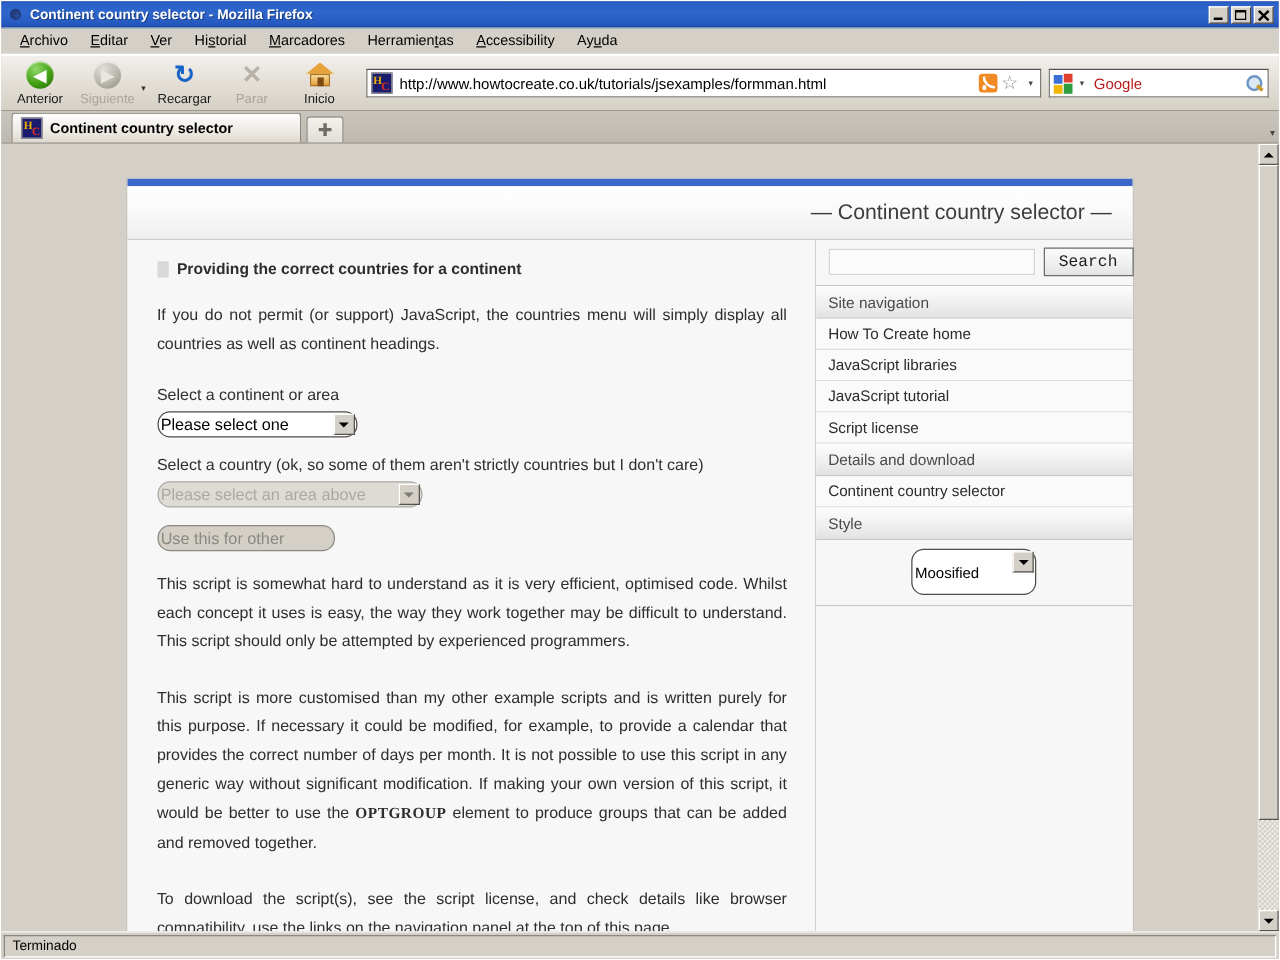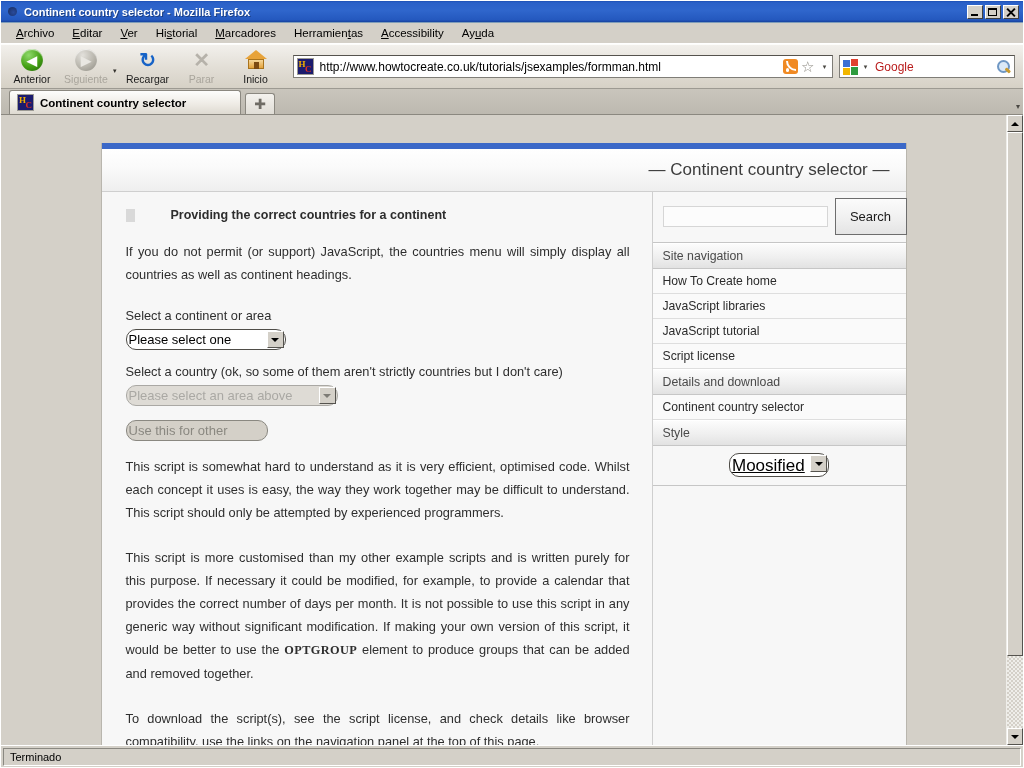--- a/index.html
+++ b/index.html
@@ -333,21 +333,20 @@
   .content {
     flex: 1 1 auto;
     padding: 14px 22px 10px 24px;
     background: #f7f7f7;
     border-right: 1px solid #cfcfcf;
   }
   .sec-head {
     display: flex; align-items: center;
     font-size: 12.5px; font-weight: bold; color: #2d2d2d;
     margin: 2px 0 18px 0;
-    gap: 29px;
   }
   .sec-head .sq {
     width: 9px; height: 13px;
     background: #d9d9d9;
     margin-right: 7px;
     flex: 0 0 9px;
   }
   .content p {
     margin: 0 0 22px 0;
     font-size: 12.8px;
@@ -438,37 +437,37 @@
     flex: 1 1 auto;
     height: 21px;
     border: 1px solid #d6d6d6;
     background: #fcfcfc;
     font-size: 12px;
     padding: 0 4px;
     outline: none;
     border-radius: 0;
   }
   .btn-search {
-    height: 37px;
+    height: 23px;
     min-width: 72px;
     background: linear-gradient(to bottom, #fbfbfb 0%, #f0f0f0 55%, #e4e4e4 100%);
     border: 1px solid #6d6d6d;
     font-size: 13px;
     color: #1b1b1b;
-    font-family: Liberation Sans, sans-serif;
+    font-family: Liberation Mono, monospace;
     cursor: pointer;
     border-radius: 0;
   }
   .style-row {
     background: #f7f7f7;
     border-bottom: 1px solid #c6c6c6;
     padding: 7px 0 8px 0;
     display: flex; justify-content: center;
   }
-  .style-row select.win { font-size: 17px; height: 24px; min-width: 98px; text-decoration: underline; }
+  .style-row select.win { font-size: 12px; height: 37px; min-width: 98px; }
   .sidebar-fill { background: #f7f7f7; height: 100%; }
 
   
   .vscroll {
     width: 17px; flex: 0 0 17px;
     background: #d4d0c8;
     border-left: 1px solid #efeeea;
     display: flex; flex-direction: column;
   }
   .sb-btn {

